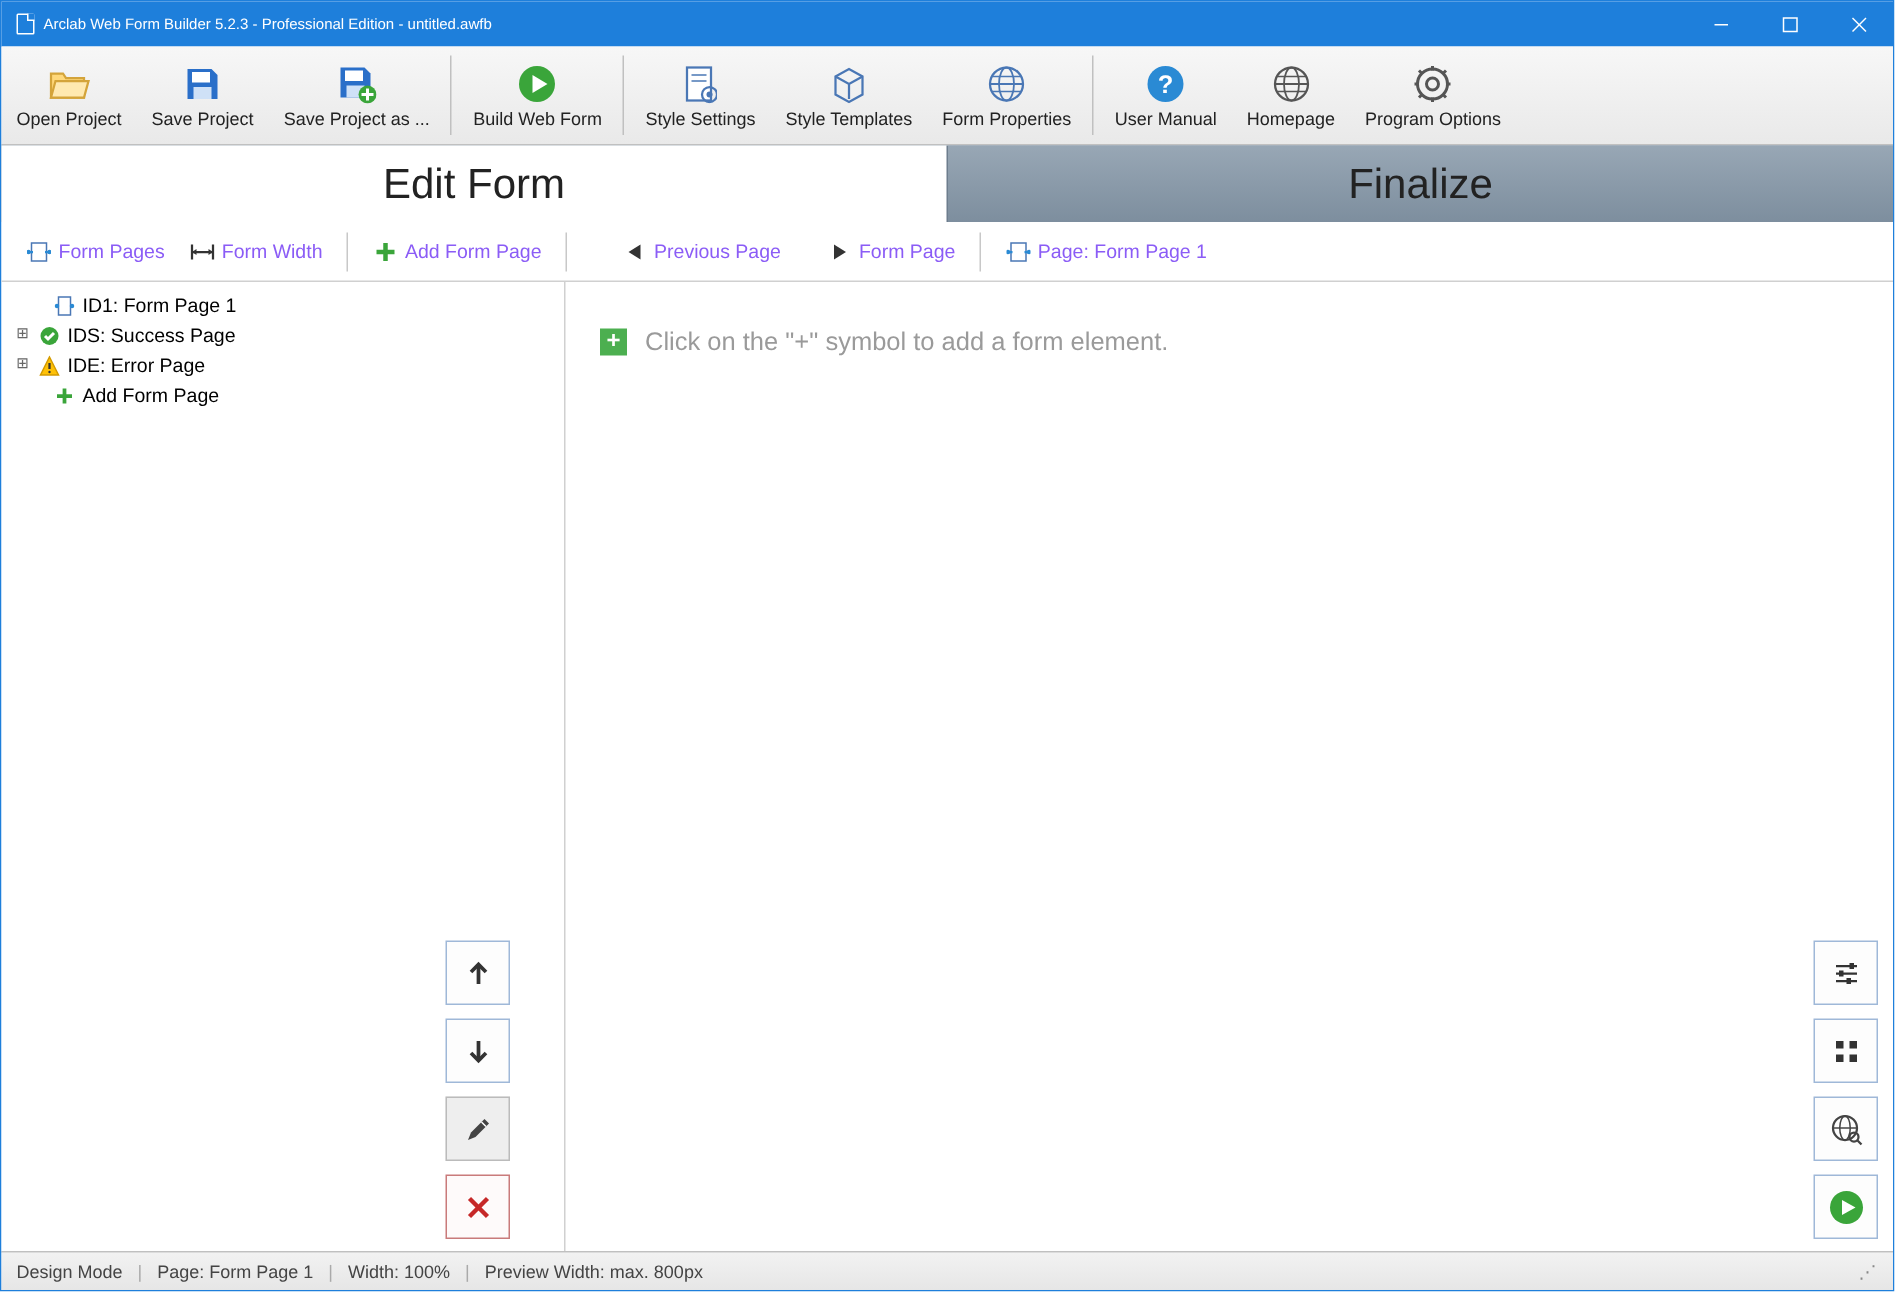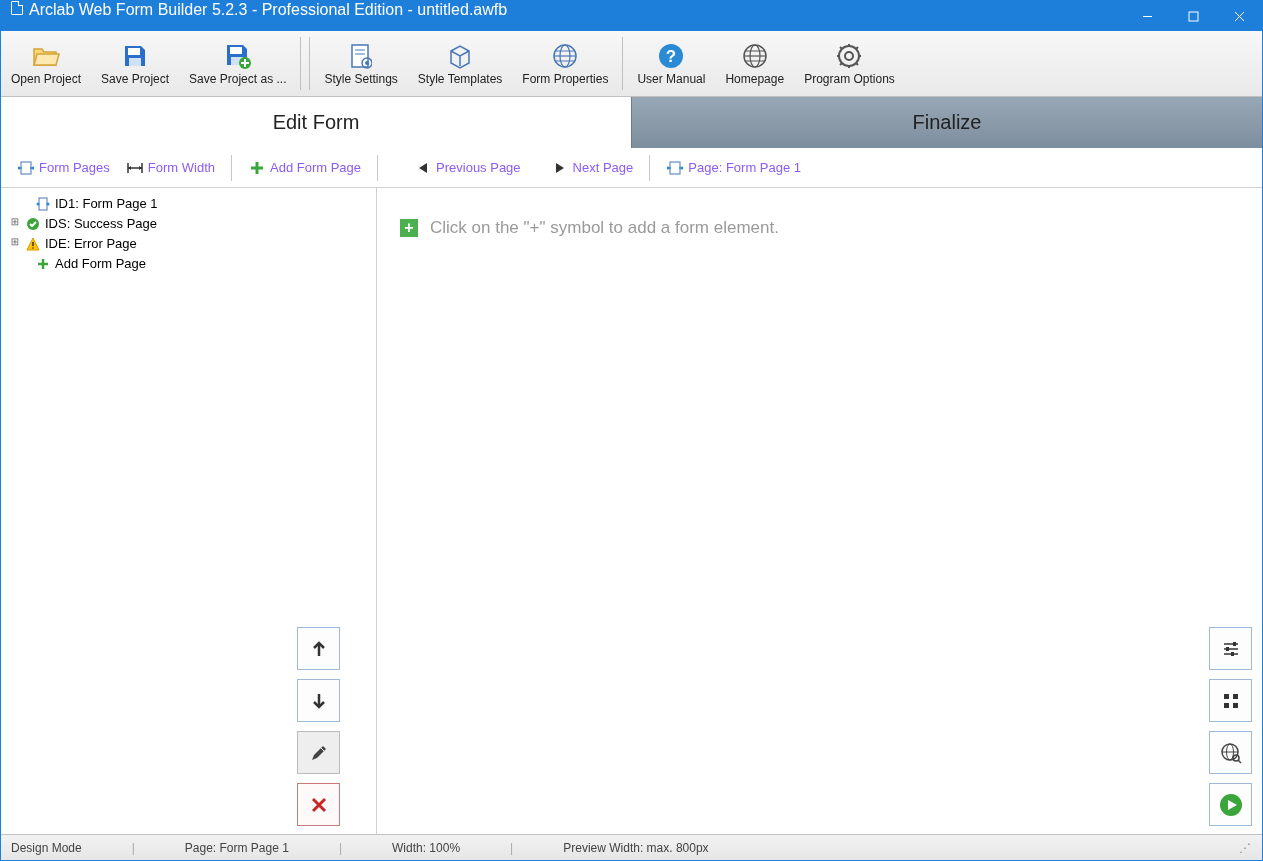--- a/index.html
+++ b/index.html
@@ -1,51 +1,51 @@
 <!DOCTYPE html>
 <html><head>
 <meta charset="utf-8">
 <style>
   * { box-sizing: border-box; margin: 0; padding: 0; font-family: "Segoe UI", Arial, sans-serif; }
   html, body { width: 1263px; height: 861px; overflow: hidden; background: #fff; }
   .window { width: 1263px; height: 861px; display: flex; flex-direction: column; border: 1px solid #1e7fdb; }
-  .titlebar { height: 30px; background: #1e7fdb; color: #fff; display: flex; font-size: 16px; }
+  .titlebar { height: 30px; background: #1e7fdb; color: #fff; display: flex; align-items: center; font-size: 10px; }
   .titlebar .icon { width: 12px; height: 14px; margin: 0 6px 0 10px; border: 1px solid #fff; border-radius: 1px; position: relative; }
   .titlebar .icon::after { content: ""; position: absolute; top: -1px; right: -1px; width: 4px; height: 4px; background: #1e7fdb; border-bottom: 1px solid #fff; border-left: 1px solid #fff; }
   .title-text { flex: 1; white-space: nowrap; }
   .win-buttons { display: flex; height: 100%; }
   .win-btn { width: 46px; display: flex; align-items: center; justify-content: center; cursor: pointer; }
   .win-btn svg { stroke: #fff; fill: none; }
   .toolbar { height: 66px; background: linear-gradient(#f7f7f7,#e9e9e9); border-bottom: 1px solid #c0c0c0; display: flex; align-items: stretch; }
   .tool-btn { display: flex; flex-direction: column; align-items: center; justify-content: center; padding: 4px 10px; font-size: 12px; color: #222; cursor: pointer; }
   .tool-btn .ic { width: 28px; height: 28px; display: flex; align-items: center; justify-content: center; margin-bottom: 2px; }
   .tool-sep { width: 1px; background: #c0c0c0; margin: 6px 4px; }
   .tabs { height: 51px; background: #889aab; display: flex; }
-  .tab { flex: 1; display: flex; align-items: center; justify-content: center; font-size: 20px; color: #222; border-right: 1px solid #6d7d8d; cursor: pointer; background: linear-gradient(#98a7b5,#7d8e9e); }
+  .tab { flex: 1; display: flex; align-items: center; justify-content: center; font-size: 28px; color: #222; border-right: 1px solid #6d7d8d; cursor: pointer; background: linear-gradient(#98a7b5,#7d8e9e); }
   .tab.active { background: #fff; border-bottom: none; }
   .tab:last-child { border-right: none; }
   .subbar { height: 40px; border-bottom: 1px solid #d0d0d0; display: flex; align-items: center; padding: 0 8px; background: #fff; }
   .sub-btn { display: flex; align-items: center; font-size: 13px; padding: 4px 8px; cursor: pointer; color: #8b5cf6; }
   .sub-btn .sic { width: 18px; height: 18px; margin-right: 4px; display: flex; align-items: center; justify-content: center; }
   .sub-sep { width: 1px; height: 26px; background: #c8c8c8; margin: 0 8px; }
   .body { flex: 1; display: flex; min-height: 0; position: relative; background: #fff; }
   .tree { width: 376px; border-right: 1px solid #d0d0d0; padding: 8px 0 0 8px; font-size: 13px; position: relative; }
   .tree-item { display: flex; align-items: flex-start; height: 20px; cursor: pointer; }
   .tree-item .exp { width: 12px; text-align: center; font-size: 10px; color: #666; }
   .tree-item .tic { width: 16px; height: 16px; margin: 0 4px; display: flex; align-items: center; justify-content: center; }
   .canvas { flex: 1; position: relative; padding: 30px 23px; }
   .hint { display: flex; align-items: center; font-size: 17px; color: #9a9a9a; }
   .hint-plus { width: 18px; height: 18px; background: #4caf50; color: #fff; display: flex; align-items: center; justify-content: center; font-size: 16px; font-weight: bold; margin-right: 12px; }
   .side-btns { position: absolute; display: flex; flex-direction: column; gap: 9px; }
   .left-btns { left: 296px; bottom: 8px; }
   .right-btns { right: 10px; bottom: 8px; }
   .sq-btn { width: 43px; height: 43px; border: 1px solid #9fb8d8; background: #fdfdfd; display: flex; align-items: center; justify-content: center; cursor: pointer; }
   .sq-btn.danger-border { border-color: #c97b7b; background:#fefafa; }
   .sq-btn.edit-bg { background:#eeeeee; border-color:#bbb; }
-  .statusbar { height: 26px; background: linear-gradient(#f2f2f2,#e6e6e6); border-top: 1px solid #c0c0c0; display: flex; align-items: center; font-size: 12px; color: #444; padding: 0 10px; gap: 40px; }
+  .statusbar { height: 26px; background: linear-gradient(#f2f2f2,#e6e6e6); border-top: 1px solid #c0c0c0; display: flex; align-items: center; font-size: 12px; color: #444; padding: 0 10px; }
   .status-sep { margin: 0 10px; color: #aaa; }
   .grip { margin-left: auto; color:#888; letter-spacing:1px; }
 </style>
 </head>
 <body>
 
 <div class="window">
 
   <div class="titlebar">
     <div class="icon"></div>
@@ -97,20 +97,29 @@
             <rect x="5" y="4" width="12" height="7" fill="#fff"></rect>
             <rect x="6" y="14" width="12" height="8" fill="#cfe1f7"></rect>
             <circle cx="20" cy="20" r="6" fill="#3aa53a"></circle>
             <line x1="20" y1="16" x2="20" y2="24" stroke="#fff" stroke-width="2"></line>
             <line x1="16" y1="20" x2="24" y2="20" stroke="#fff" stroke-width="2"></line>
           </svg>
         </div>
       <span>Save Project as ...</span>
     </div>
     <div class="tool-sep"></div>
+    <div class="tool-btn">
+      <div class="ic">
+          <svg width="26" height="26">
+            <circle cx="13" cy="13" r="12" fill="#3aa53a"></circle>
+            <polygon points="10,7 20,13 10,19" fill="#fff"></polygon>
+          </svg>
+        </div>
+      <span>Build Web Form</span>
+    </div>
     <div class="tool-sep"></div>
     <div class="tool-btn">
       <div class="ic">
           <svg width="22" height="26">
             <rect x="2" y="2" width="16" height="22" fill="#fff" stroke="#4a77b5" stroke-width="1.5"></rect>
             <line x1="5" y1="7" x2="15" y2="7" stroke="#4a77b5"></line>
             <line x1="5" y1="11" x2="15" y2="11" stroke="#4a77b5"></line>
             <circle cx="17" cy="20" r="5" fill="none" stroke="#4a77b5" stroke-width="1.5"></circle>
             <circle cx="17" cy="20" r="2" fill="#4a77b5"></circle>
           </svg>
@@ -232,21 +241,21 @@
           </svg>
         </span>
       <span>Previous Page</span>
     </div>
     <div class="sub-btn" style="margin-left:14px">
       <span class="sic">
           <svg width="12" height="14">
             <polygon points="2,2 10,7 2,12" fill="#333"></polygon>
           </svg>
         </span>
-      <span>Next Page</span>
+      <span>Form Page</span>
     </div>
     <div class="sub-sep"></div>
     <div class="sub-btn">
       <span class="sic">
           <svg width="16" height="16">
             <rect x="3" y="2" width="10" height="12" fill="#fff" stroke="#4a77b5"></rect>
             <path d="M1 8h3M12 8h3" stroke="#2a8ad4" stroke-width="1.5"></path>
             <circle cx="1" cy="8" r="1.5" fill="#2a8ad4"></circle>
             <circle cx="15" cy="8" r="1.5" fill="#2a8ad4"></circle>
           </svg>

